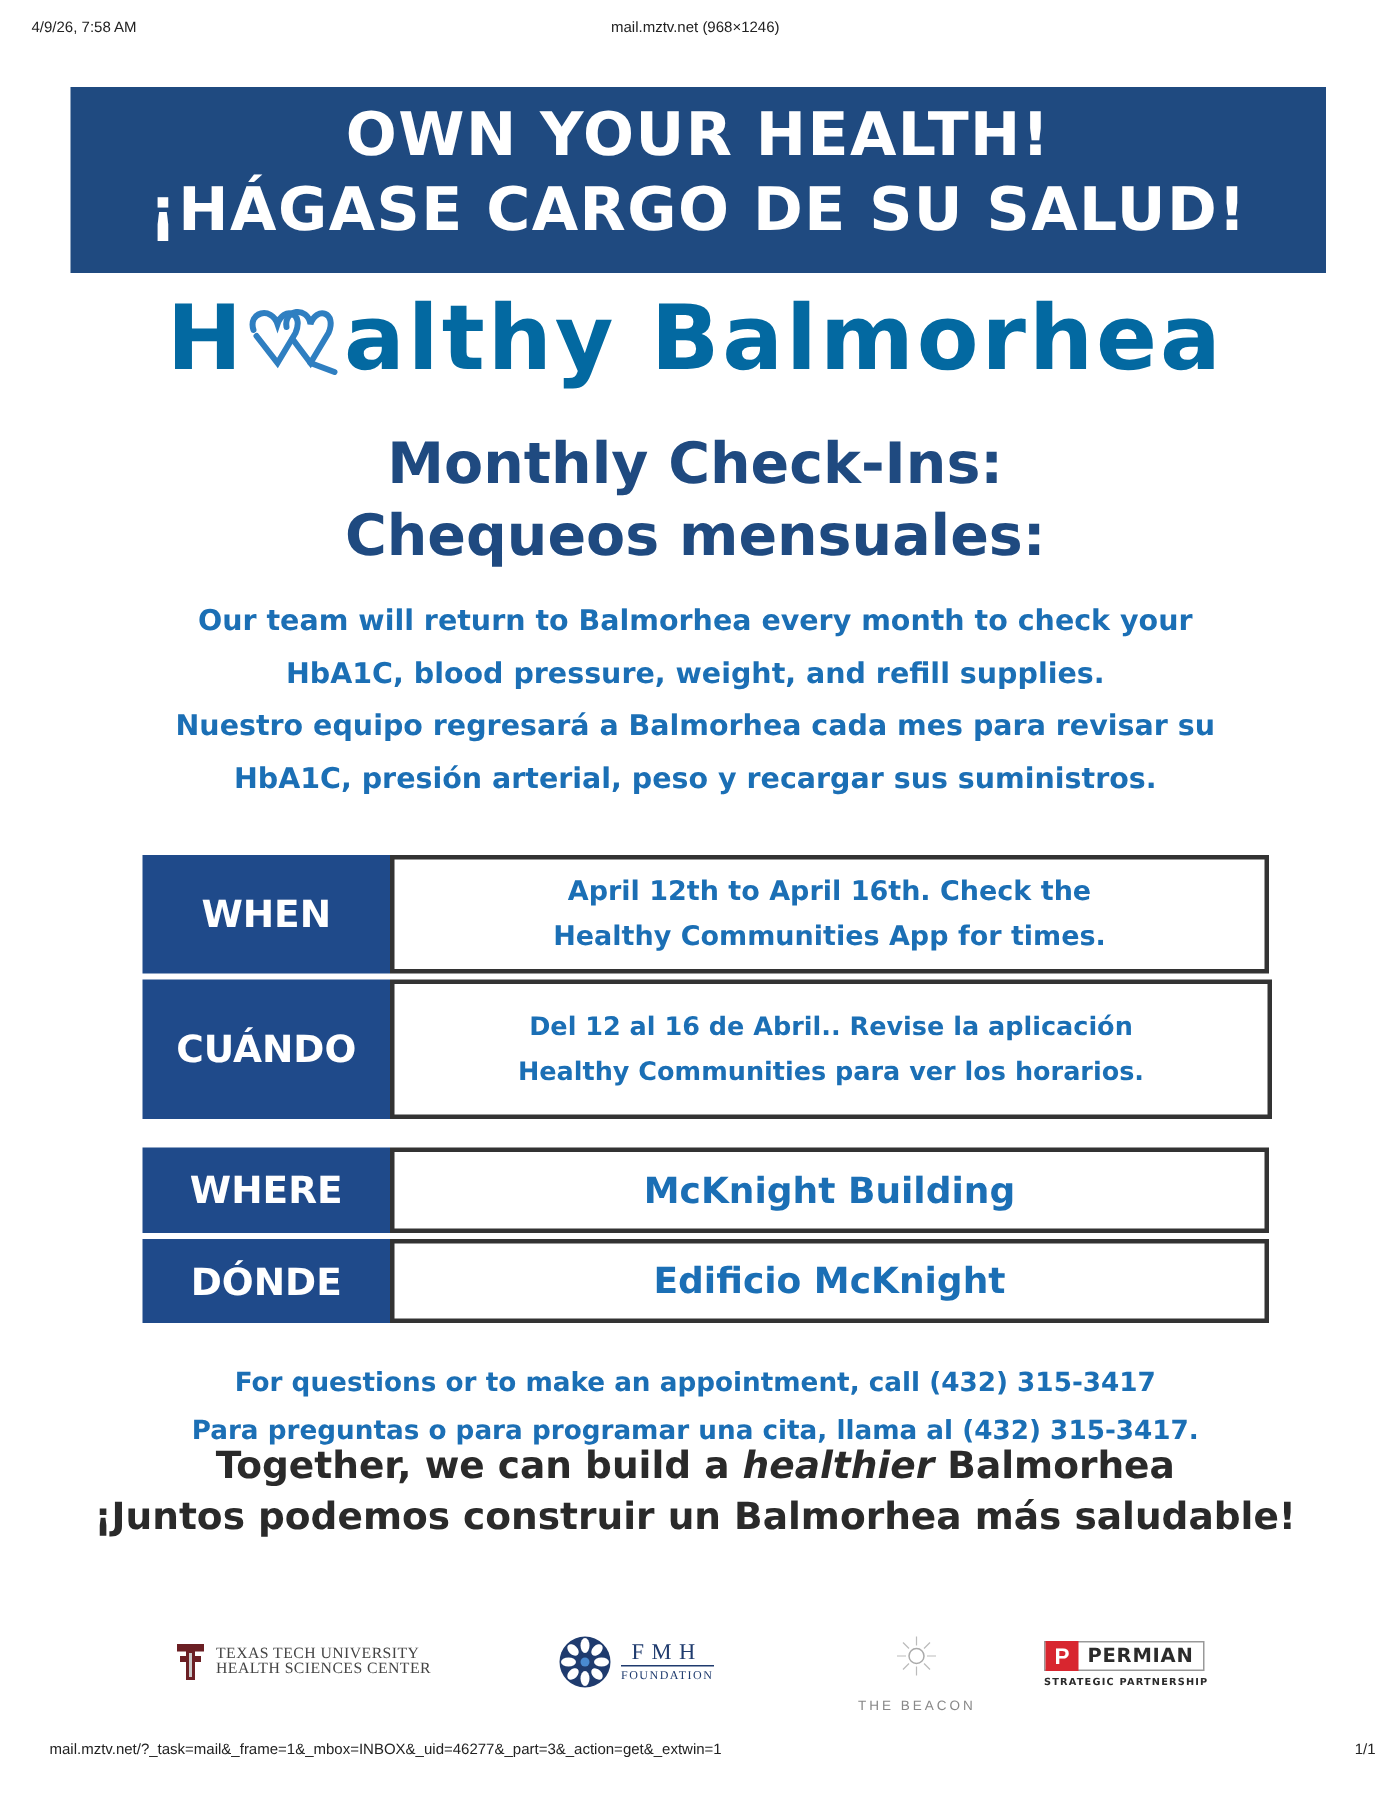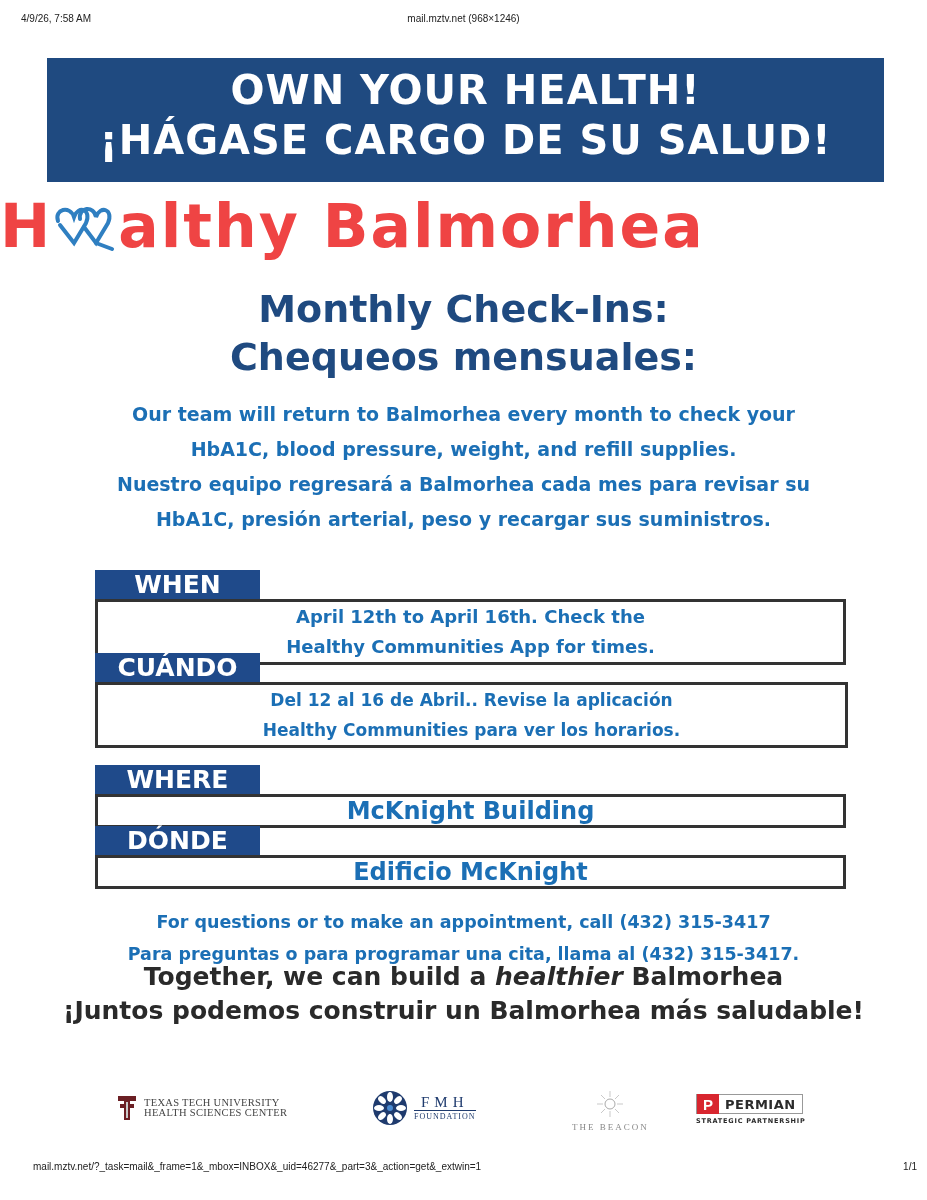--- a/index.html
+++ b/index.html
@@ -12,39 +12,39 @@
 
     .banner {
       position: absolute; left: 47px; top: 58px; width: 837px; height: 124px;
       background: #1f4a80; color: #fff; text-align: center;
       font-family: "DejaVu Sans", sans-serif; font-weight: bold;
     }
     .banner .line1 { font-size: 40px; line-height: 50px; margin-top: 7px; letter-spacing: 1px; }
     .banner .line2 { font-size: 40px; line-height: 50px; letter-spacing: 1px; }
 
     .brand {
-      position: absolute; left: 0; top: 186px; width: 927px; 
+      position: absolute; left: 0; top: 186px; width: 927px; text-align: center;
       font-family: "DejaVu Sans", sans-serif; font-weight: bold; font-size: 60px;
-      color: #ef4444; letter-spacing: 2px; line-height: 80px;
+      color: #0369a1; letter-spacing: 2px; line-height: 80px;
     }
     .brand .heart-e { display: inline-block; width: 66px; height: 50px; vertical-align: -4px; }
 
     .subtitle {
       position: absolute; left: 0; top: 285px; width: 927px; text-align: center;
       font-family: "DejaVu Sans", sans-serif; font-weight: bold; font-size: 38px;
       color: #1f4a80; line-height: 48px;
     }
 
     .intro {
       position: absolute; left: 0; top: 397px; width: 927px; text-align: center;
       font-family: "DejaVu Sans", sans-serif; font-weight: bold; font-size: 19px;
       color: #1b6fb5; line-height: 35px;
     }
 
-    .info-row { position: absolute; left: 95px; display: flex; flex-direction: column; }
+    .info-row { position: absolute; left: 95px; display: flex; }
     .info-row .label {
       width: 165px; background: #1f4a8a; color: #fff;
       font-family: "DejaVu Sans", sans-serif; font-weight: bold; font-size: 25px;
       display: flex; align-items: center; justify-content: center;
     }
     .info-row .value {
       flex: 1; border: 3px solid #333; background: #fff; color: #1b6fb5;
       font-family: "DejaVu Sans", sans-serif; font-weight: bold;
       display: flex; align-items: center; justify-content: center; text-align: center;
     }
@@ -74,21 +74,21 @@
     .logo-ttu { left: 118px; top: 6px; }
     .logo-ttu .mark { width: 18px; height: 24px; margin-right: 8px; }
     .logo-ttu .txt { font-family: "Liberation Serif", serif; font-size: 10.5px; color: #444; line-height: 10px; letter-spacing: 0.3px; }
     .logo-fmh { left: 372px; top: 0; }
     .logo-fmh .mark { width: 36px; height: 36px; margin-right: 6px; }
     .logo-fmh .txt { font-family: "Liberation Serif", serif; color: #1f3b6e; text-align: center; }
     .logo-fmh .big { font-size: 15px; letter-spacing: 5px; line-height: 15px; border-bottom: 1px solid #1f3b6e; }
     .logo-fmh .small { font-size: 8px; letter-spacing: 1px; line-height: 11px; }
     .logo-beacon { left: 572px; top: 0; flex-direction: column; }
     .logo-beacon .mark { width: 28px; height: 28px; }
-    .logo-beacon .txt { font-size: 9px; letter-spacing: 2px; color: #888; margin-top: 4px; font-family: Liberation Serif, serif; }
+    .logo-beacon .txt { font-size: 9px; letter-spacing: 2px; color: #888; margin-top: 14px; }
     .logo-permian { left: 696px; top: 4px; flex-direction: column; align-items: flex-start; }
     .logo-permian .top { display: flex; align-items: center; border: 1px solid #999; height: 20px; }
     .logo-permian .pbox { width: 22px; height: 20px; background: #d8262f; color: #fff; font-weight: bold; font-size: 15px; display: flex; align-items: center; justify-content: center; }
     .logo-permian .name { font-family: "DejaVu Sans", sans-serif; font-weight: bold; font-size: 13px; color: #2b2b2b; padding: 0 6px; letter-spacing: 0.5px; }
     .logo-permian .sub { font-family: "DejaVu Sans", sans-serif; font-weight: bold; font-size: 6.5px; color: #2b2b2b; letter-spacing: 0.8px; margin-top: 3px; }
 
     .print-footer { position: absolute; top: 1161px; left: 12px; width: 927px; height: 14px; font-size: 10px; color: #222; }
     .print-footer .url { position: absolute; left: 21px; }
     .print-footer .page { position: absolute; right: 22px; }
   </style>

